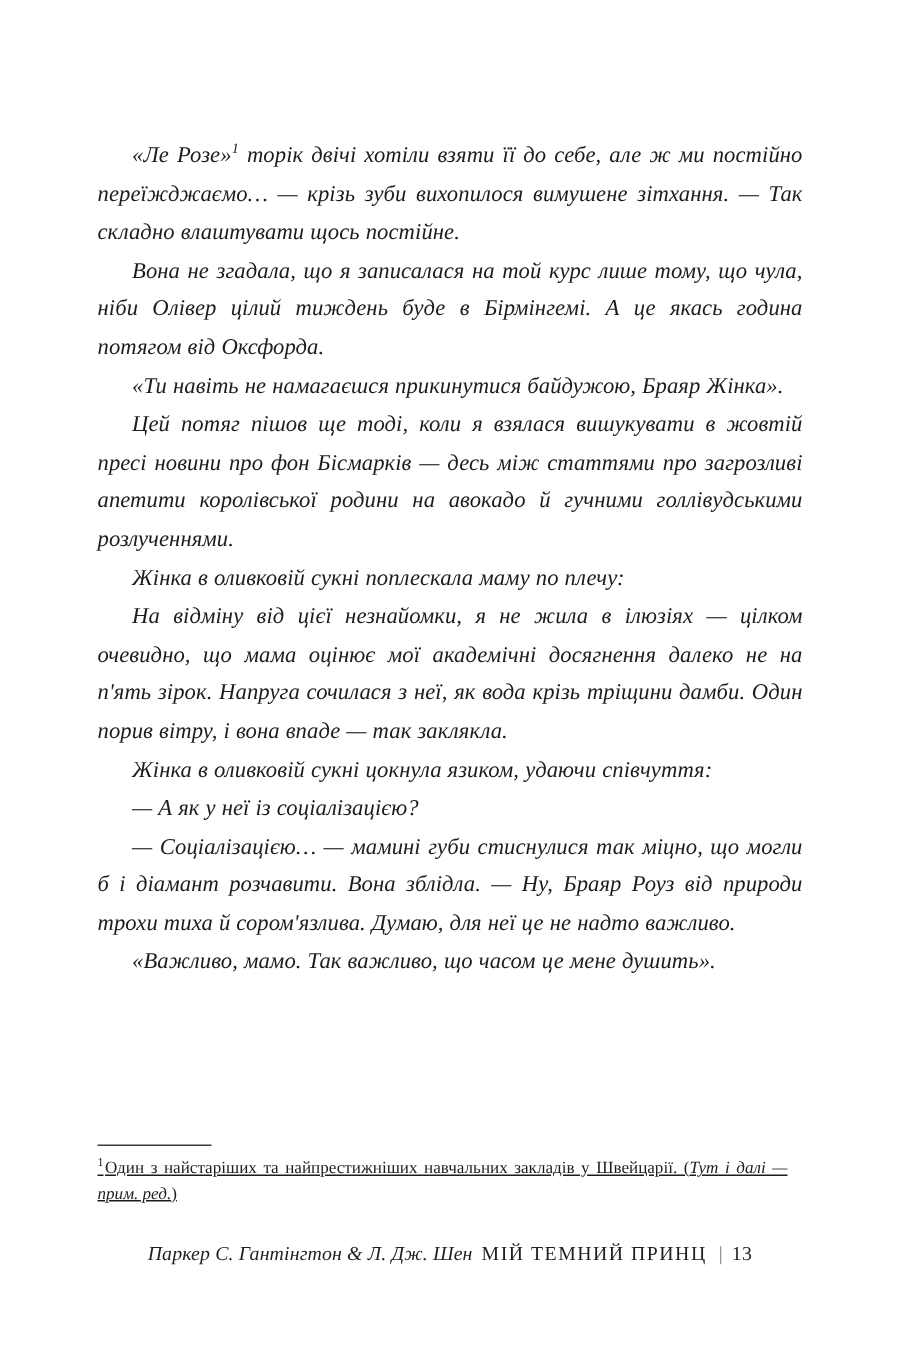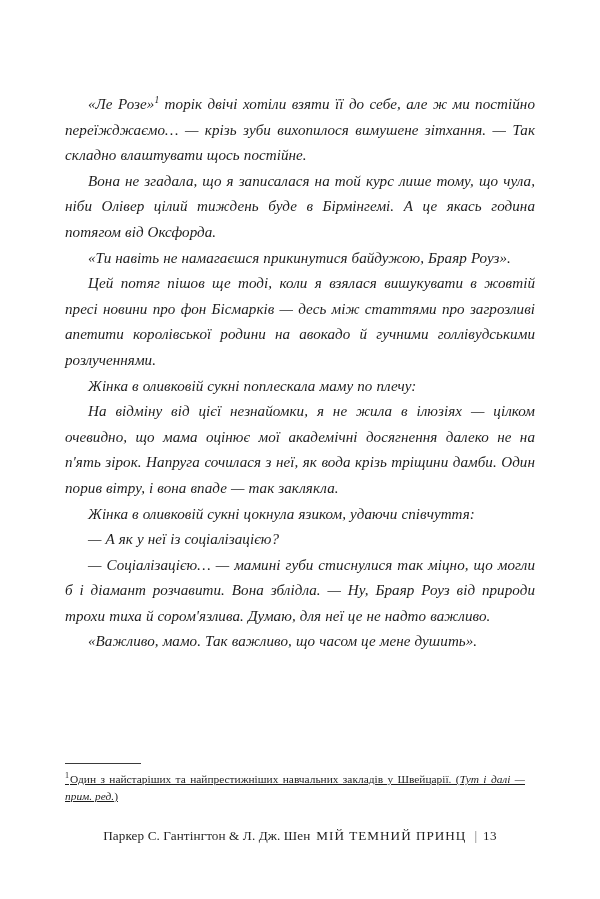--- a/index.html
+++ b/index.html
@@ -91,20 +91,21 @@
     left: 0;
     top: 828px;
     width: 600px;
     text-align: center;
     white-space: nowrap;
     font-size: 13.2px;
     color: #1f1f1f;
   }
 
   .footer-authors {
+    font-style: italic;
     letter-spacing: 0.1px;
   }
 
   .footer-title {
     font-style: normal;
     letter-spacing: 1.0px;
     margin-left: 6px;
   }
 
   .footer-sep {
@@ -124,21 +125,21 @@
 <body>
 
 <div class="page">
 
   <div class="text-block">
 
     <p class="para"><span>«Ле Розе»<sup class="fn-ref">1</sup> торік двічі хотіли взяти її до себе, але ж ми постійно переїжджаємо… — крізь зуби вихопилося вимушене зітхання. — Так складно влаштувати щось постійне.</span></p>
 
     <p class="para"><span>Вона не згадала, що я записалася на той курс лише тому, що чула, ніби Олівер цілий тиждень буде в Бірмінгемі. А це якась година потягом від Оксфорда.</span></p>
 
-    <p class="para"><span>«Ти навіть не намагаєшся прикинутися байдужою, Браяр Роуз».</span></p>
+    <p class="para"><span>«Ти навіть не намагаєшся прикинутися байдужою, Браяр Жінка».</span></p>
 
     <p class="para"><span>Цей потяг пішов ще тоді, коли я взялася вишукувати в жовтій пресі новини про фон Бісмарків — десь між статтями про загрозливі апетити королівської родини на авокадо й гучними голлівудськими розлученнями.</span></p>
 
     <p class="para"><span>Жінка в оливковій сукні поплескала маму по плечу:</span></p>
 
 
     <p class="para"><span>На відміну від цієї незнайомки, я не жила в ілюзіях — цілком очевидно, що мама оцінює мої академічні досягнення далеко не на п'ять зірок. Напруга сочилася з неї, як вода крізь тріщини дамби. Один порив вітру, і вона впаде — так заклякла.</span></p>
 
     <p class="para"><span>Жінка в оливковій сукні цокнула язиком, удаючи співчуття:</span></p>
 

